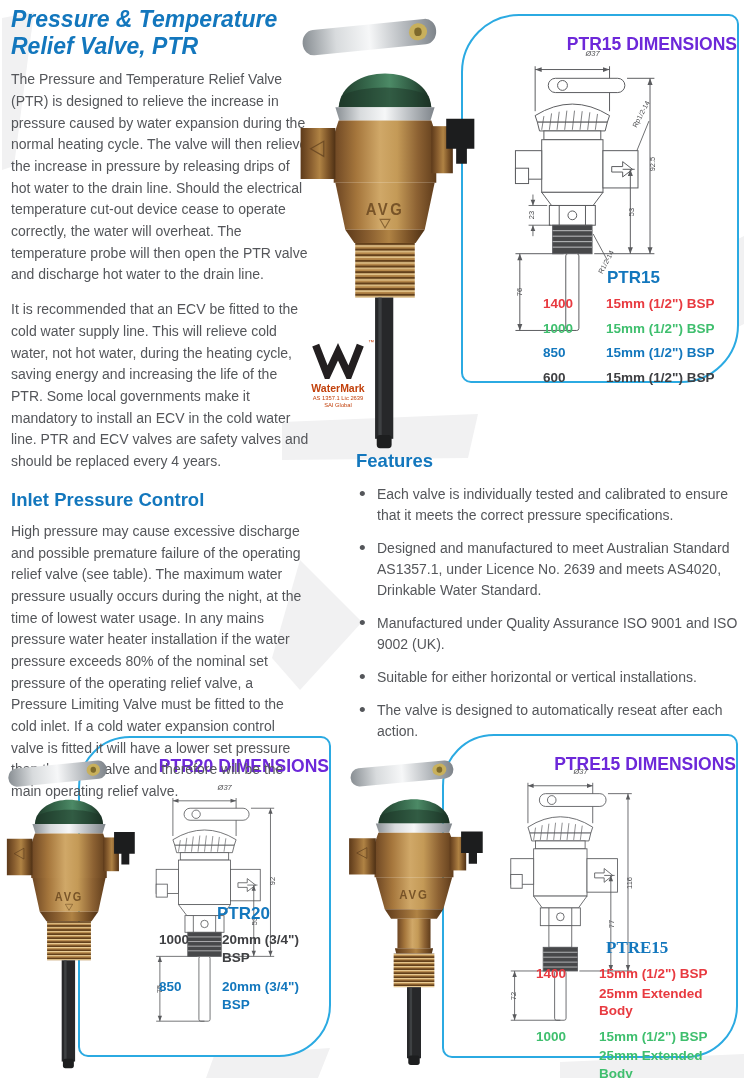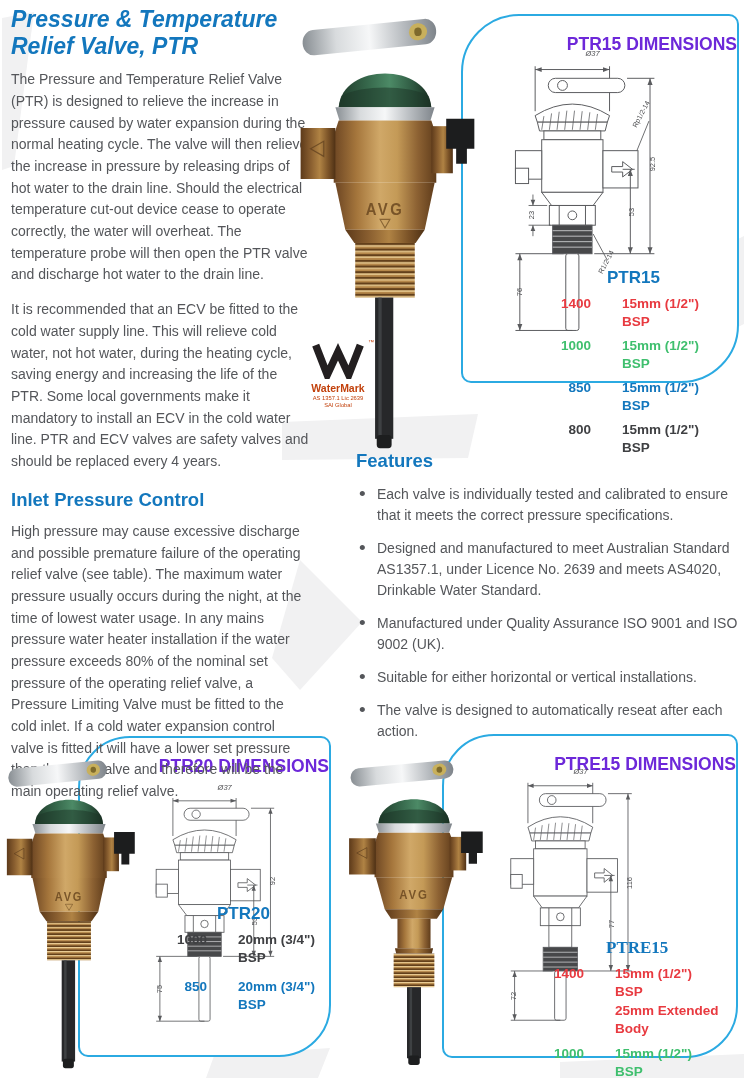--- a/index.html
+++ b/index.html
@@ -48,21 +48,21 @@
   .spec{position:absolute;z-index:2;}
   .ptr15-box .spec{right:16px;top:252px;width:178px;}
   .ptr20-box .spec{right:10px;top:126px;width:160px;}
   .ptre15-box .spec{right:14px;top:202px;width:186px;}
   .spec-title{font-weight:bold;color:#1377bd;font-size:17px;margin-bottom:7px;padding-left:64px;}
   .ptr20-box .spec-title{padding-left:58px;margin-top:40px;}
   .ptre15-box .spec-title{padding-left:70px;font-family:Liberation Serif, serif;}
   .spec-row{display:flex;font-weight:bold;font-size:13.5px;line-height:1.3;margin-bottom:7px;}
   .ptr20-box .spec-row{margin-bottom:12px;}
   .ptre15-box .spec-row{margin-bottom:8px;}
-  .spec-pressure{width:48px;text-align:right;margin-right:31px;flex:none;}
+  .spec-pressure{width:48px;text-align:left;margin-right:15px;flex:none;}
   .spec-size{flex:1;}
   .spec-size span{display:block;}
   .spec-size .size2{margin-top:2px;}
   .c-red{color:#e83a40;} .c-green{color:#3fbf6e;} .c-blue{color:#1377bd;} .c-dark{color:#3f4043;}
 
   
   .photo{position:absolute;z-index:3;}
   .photo svg{width:100%;height:100%;display:block;}
   .photo-main{left:294px;top:0;width:182px;height:452px;}
   .photo-ptr20{left:2px;top:747px;width:134px;height:324px;}
@@ -321,21 +321,21 @@
       </div>
       <div class="spec-row c-green">
         <span class="spec-pressure">1000</span>
         <span class="spec-size">15mm (1/2") BSP</span>
       </div>
       <div class="spec-row c-blue">
         <span class="spec-pressure">850</span>
         <span class="spec-size">15mm (1/2") BSP</span>
       </div>
       <div class="spec-row c-dark">
-        <span class="spec-pressure">800</span>
+        <span class="spec-pressure">600</span>
         <span class="spec-size">15mm (1/2") BSP</span>
       </div>
     </div>
   </div>
 
   <div class="box ptr20-box">
     <div class="box-title">PTR20 DIMENSIONS</div>
     <div class="drawing">
       <svg viewBox="0 0 170 270" preserveAspectRatio="none">
           <use href="#drw"></use>

